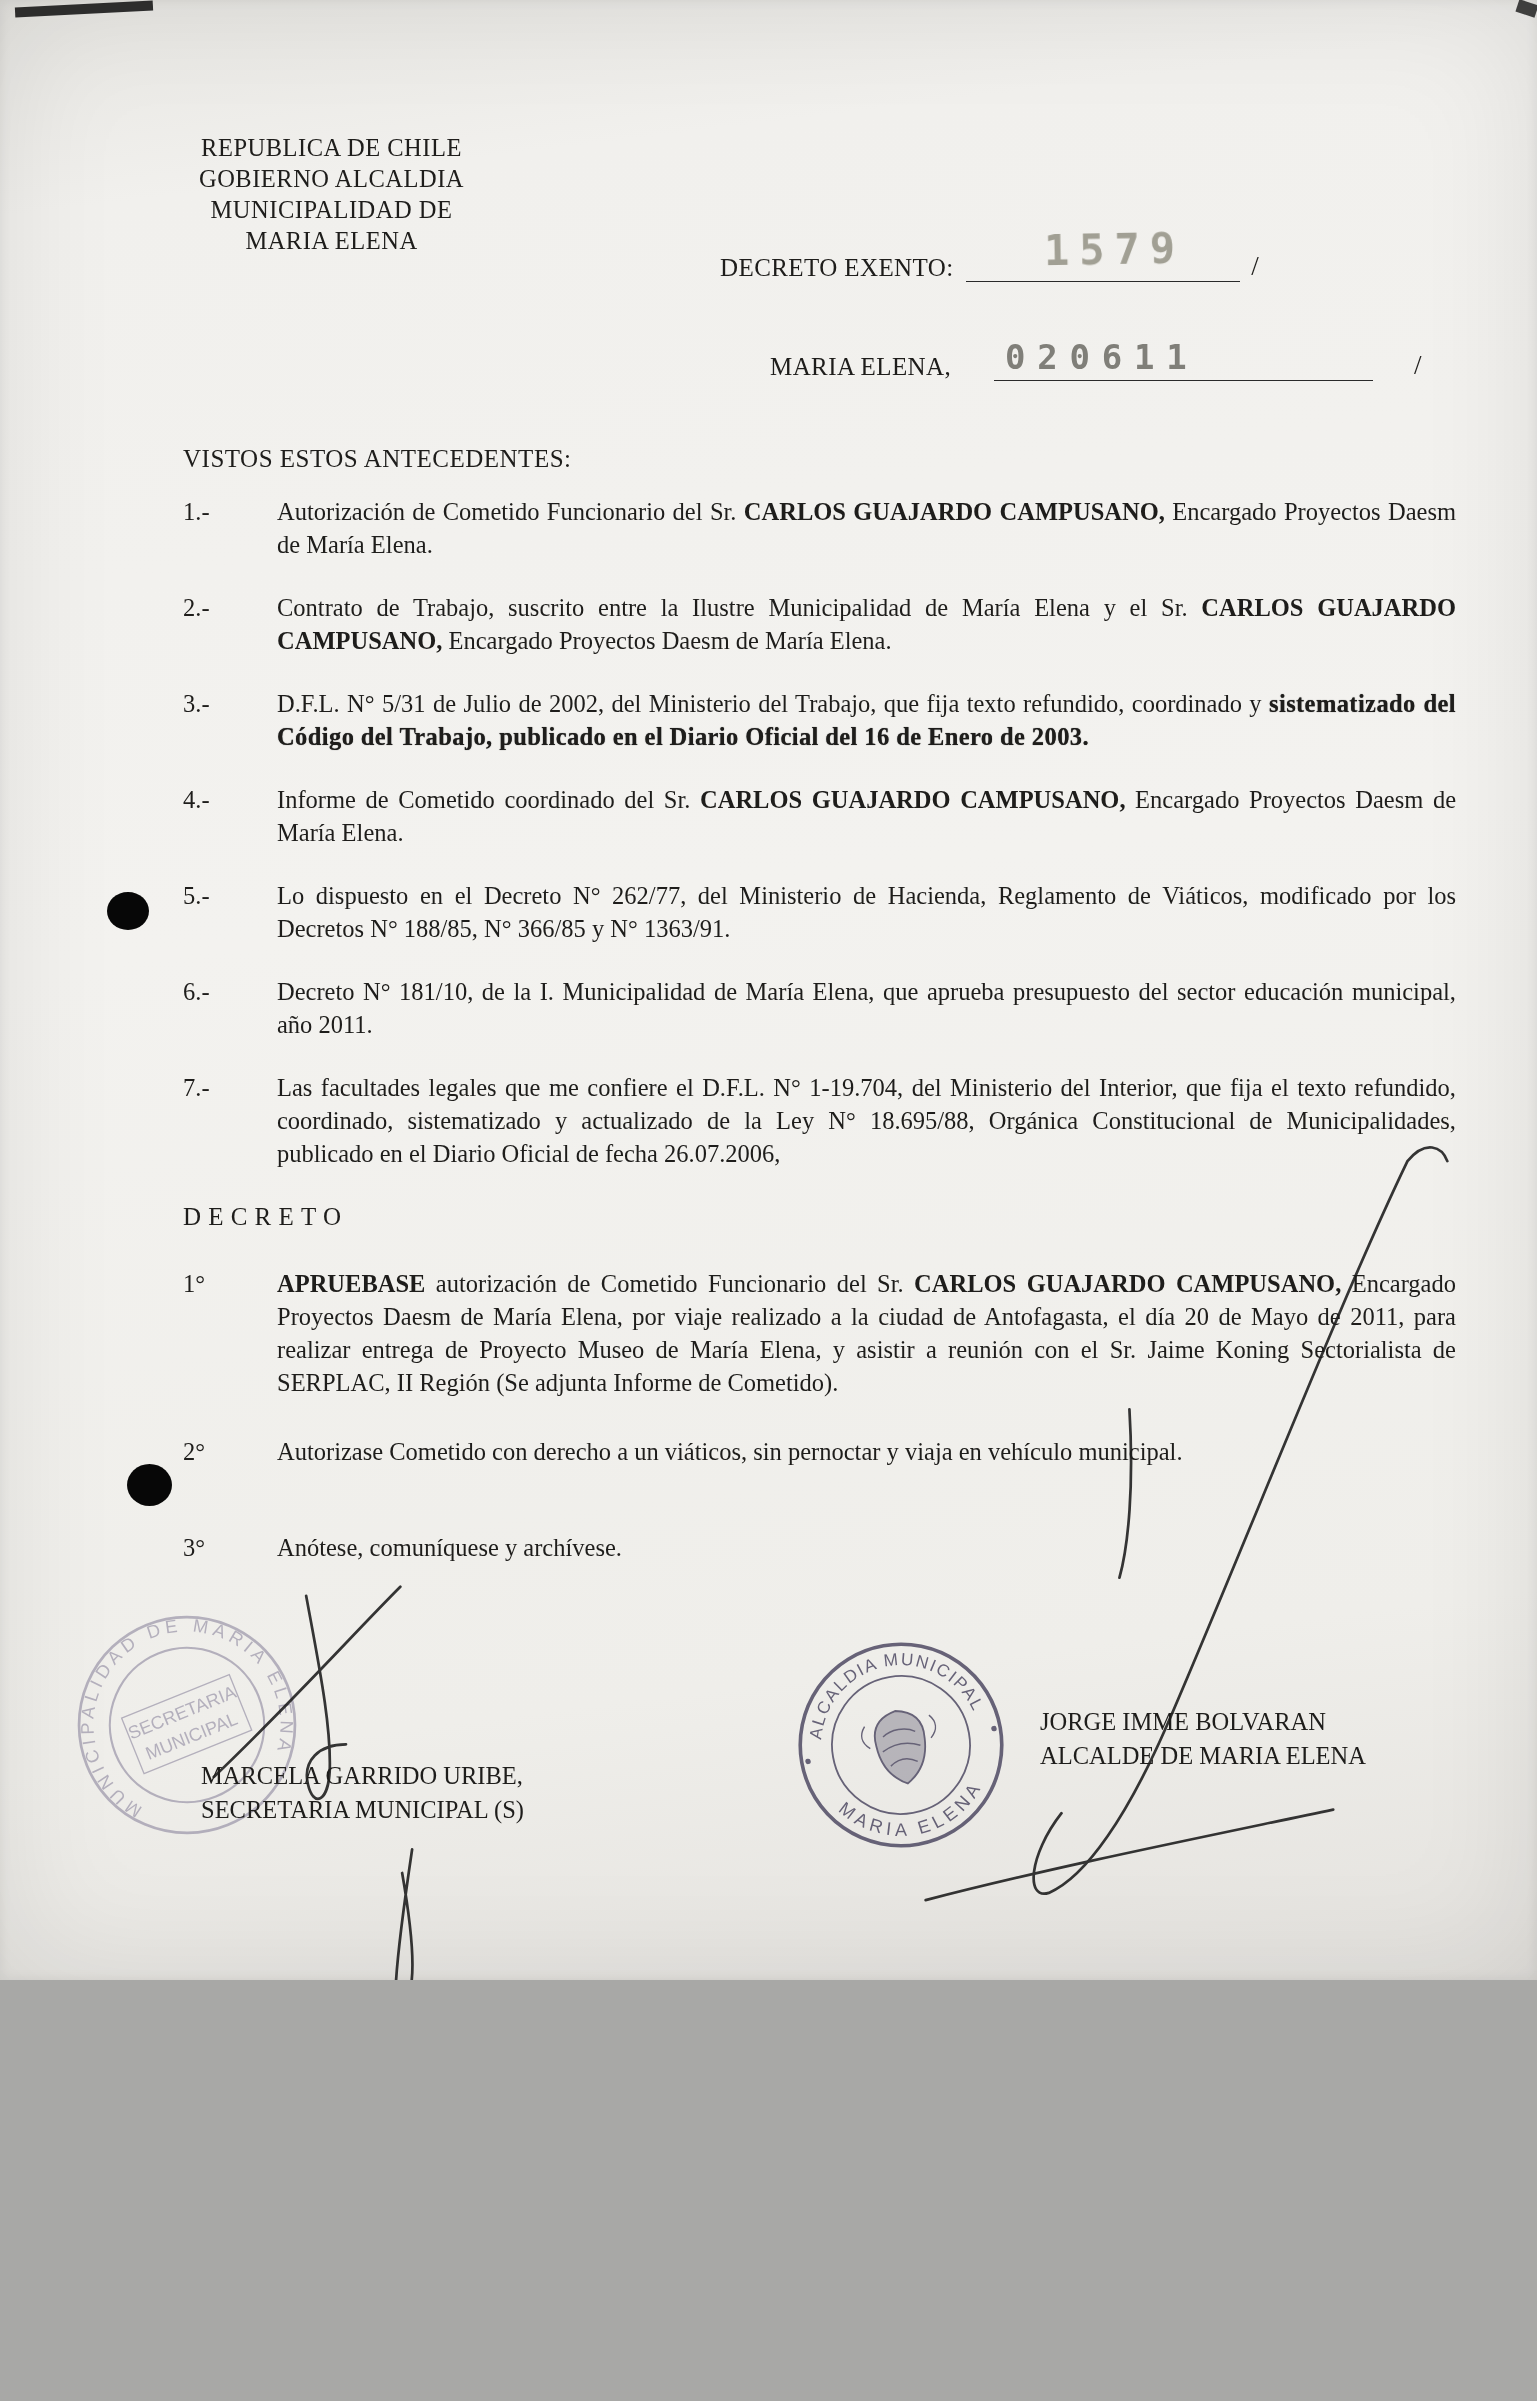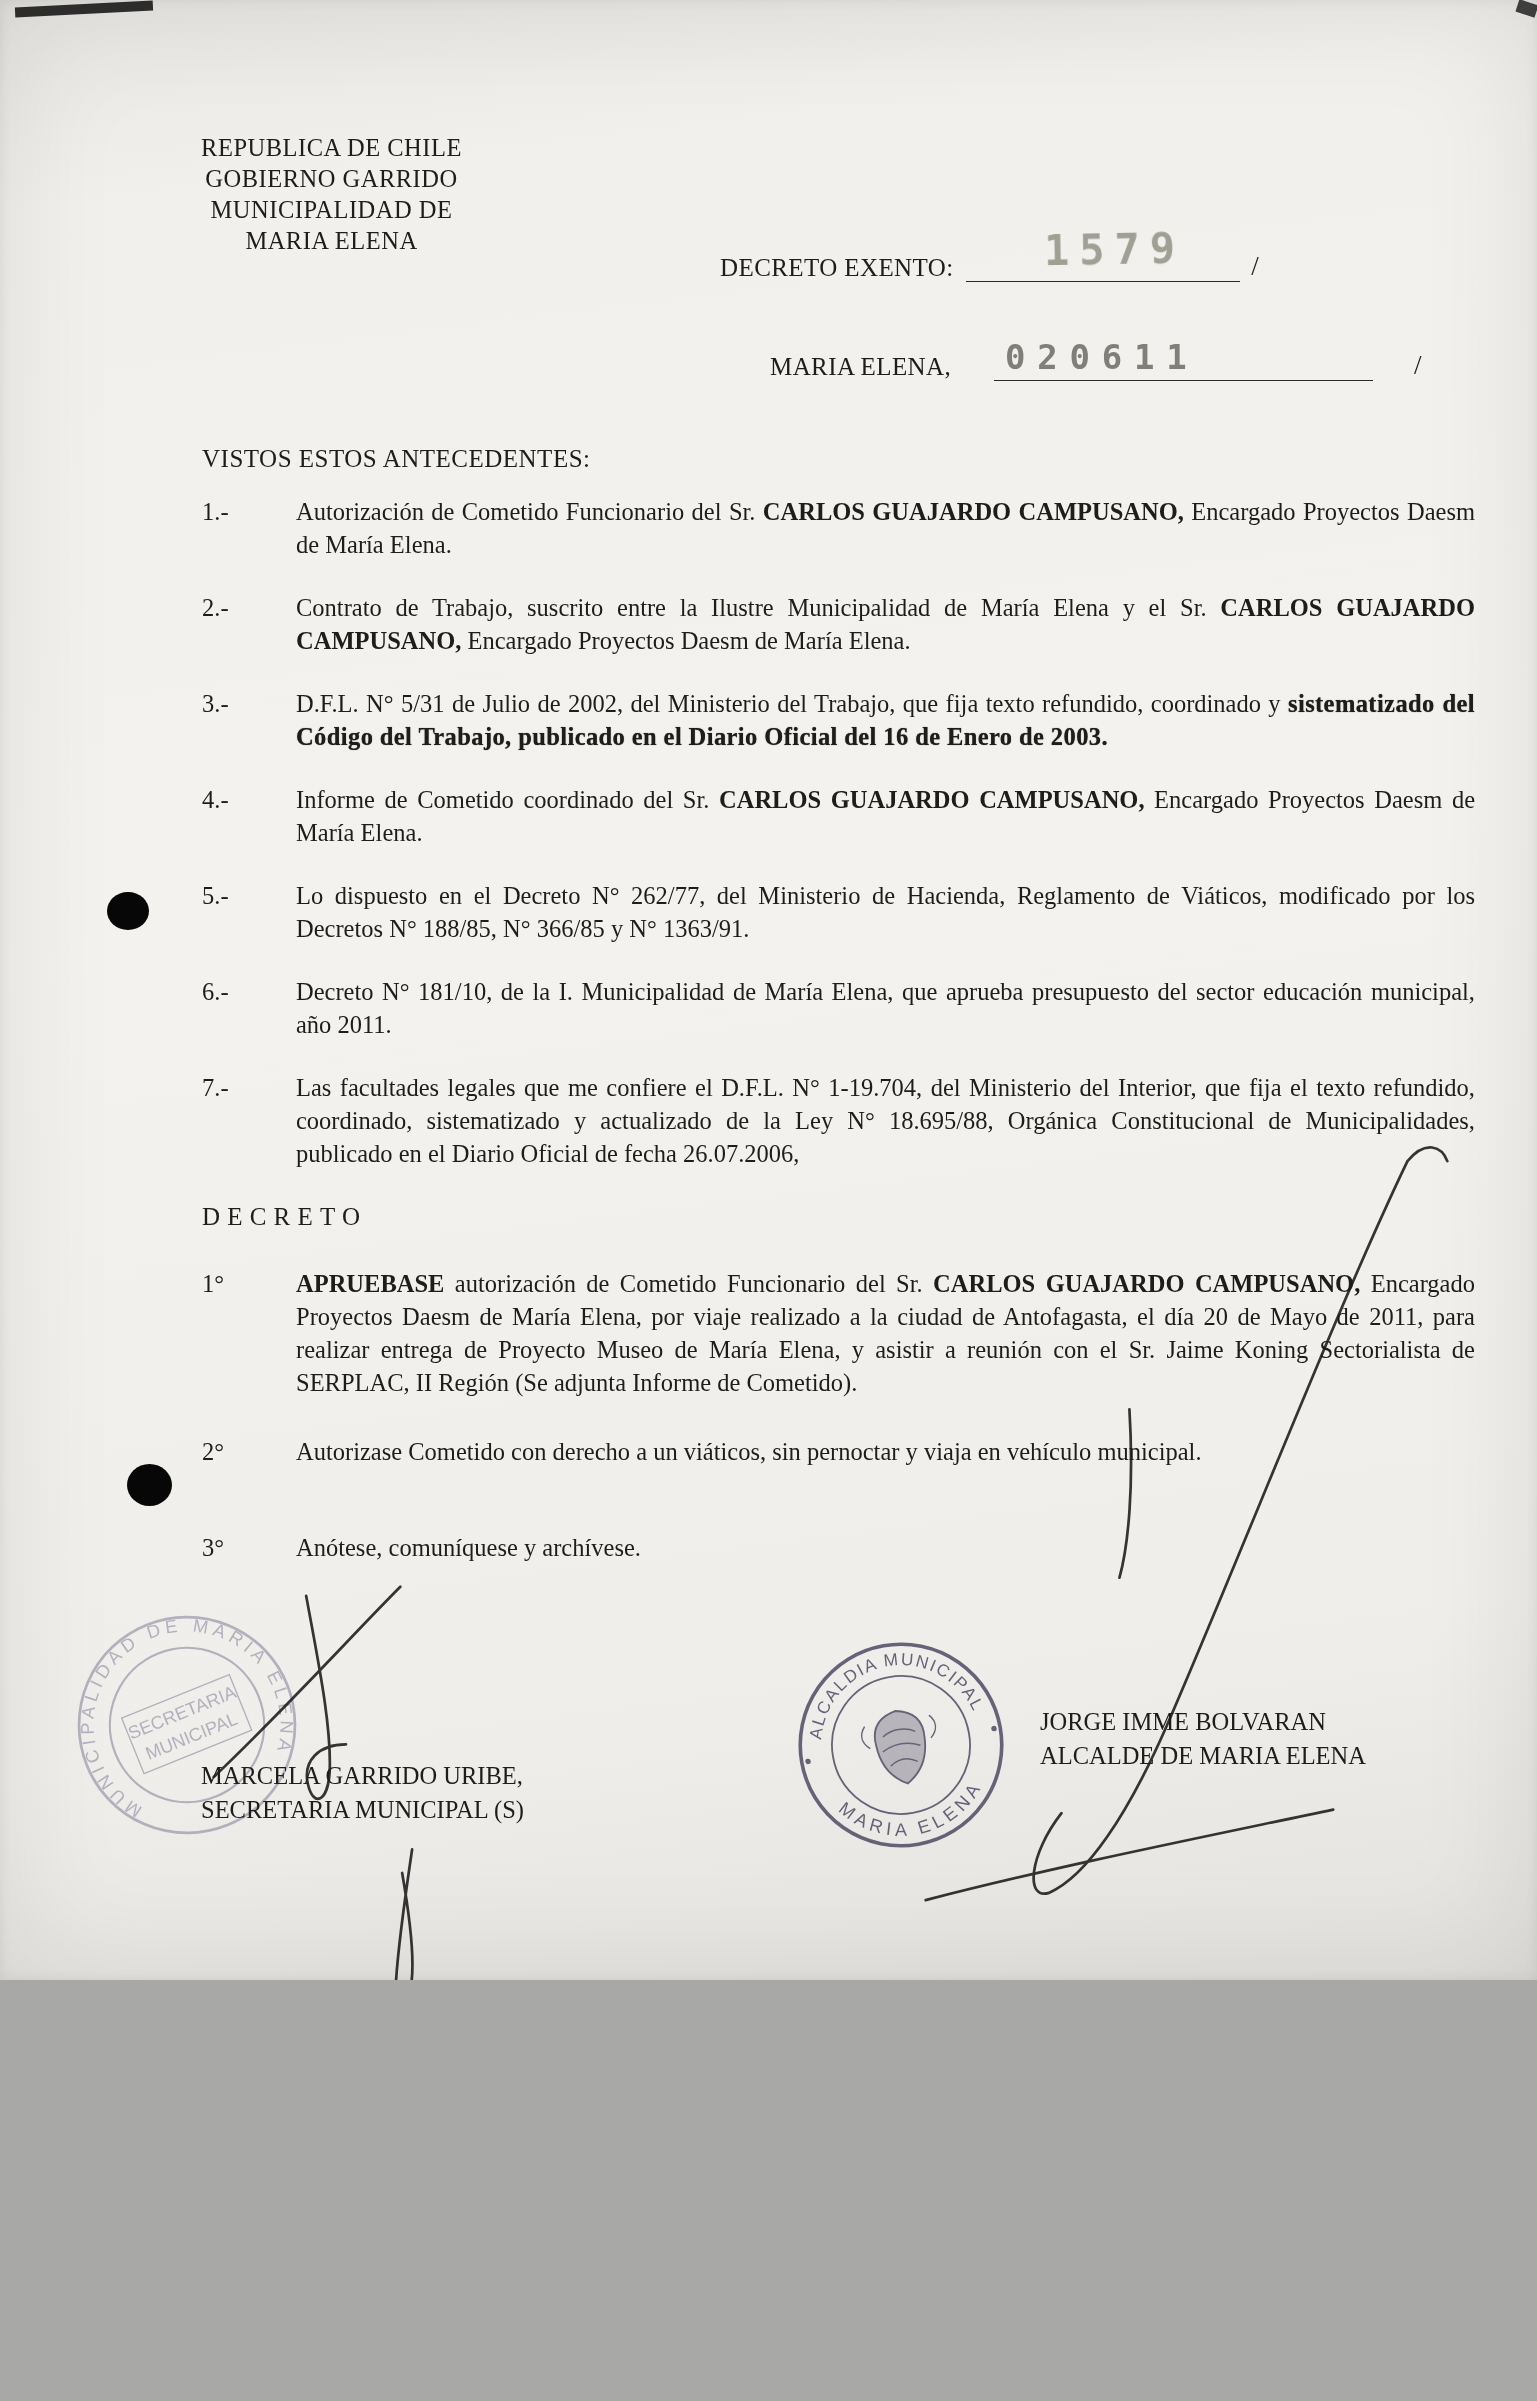--- a/index.html
+++ b/index.html
@@ -29,21 +29,21 @@
   .cityline{left:770px;top:344px;gap:30px;}
   .uline{display:inline-block;border-bottom:1.8px solid #2a2a2a;height:36px;position:relative;margin-left:12.7px;}
   .u1{width:274px;}
   .u2{width:379px;}
   .slash{margin-left:11px;font-size:27px;}
   .stamp-num{position:absolute;font-family:"DejaVu Sans Mono", monospace;font-weight:bold;}
   .n1579{left:78px;bottom:7.2px;font-size:42px;color:#8e8c7e;letter-spacing:10px;filter:blur(0.5px);opacity:.8;transform:rotate(-1deg);}
   .n0206{left:11px;bottom:2.7px;font-size:34px;color:#6d6c65;letter-spacing:11.8px;filter:blur(0.4px);opacity:.85;}
 
   
-  .flow{position:absolute;left:202px;top:442px;width:1273px;font-size:24.5px;line-height:33px;}
+  .flow{position:absolute;left:183px;top:442px;width:1273px;font-size:24.5px;line-height:33px;}
   .vtitle{margin-bottom:20px;font-size:25px;letter-spacing:0.5px;}
   .vitem{display:flex;margin-bottom:30px;}
   .vitem .num{flex:0 0 94px;}
   .vitem .txt{flex:1;text-align:justify;}
   .dtitle{margin:12.7px 0 34px 0;font-size:25px;letter-spacing:7.2px;}
   .ditem1{margin-bottom:36px;}
   .ditem2{margin-bottom:63px;}
   .smudge{font-weight:bold;letter-spacing:0.4px;text-shadow:0 0 0.9px #444;filter:blur(0.3px);}
 
   
@@ -67,21 +67,21 @@
 
 <div id="doc">
 
   <div class="corner-wedge"></div>
   <div class="corner-dot"></div>
   <div class="hole hole1"></div>
   <div class="hole hole2"></div>
 
   <div class="hdr">
     <div>REPUBLICA DE CHILE</div>
-    <div>GOBIERNO  GARRIDO</div>
+    <div>GOBIERNO  ALCALDIA</div>
     <div>MUNICIPALIDAD DE</div>
     <div>MARIA ELENA</div>
   </div>
 
   <div class="numline decretoline">
     <span>DECRETO EXENTO:</span>
     <span class="uline u1">
       <span class="stamp-num n1579">1579</span>
     </span>
     <span class="slash">/</span>

